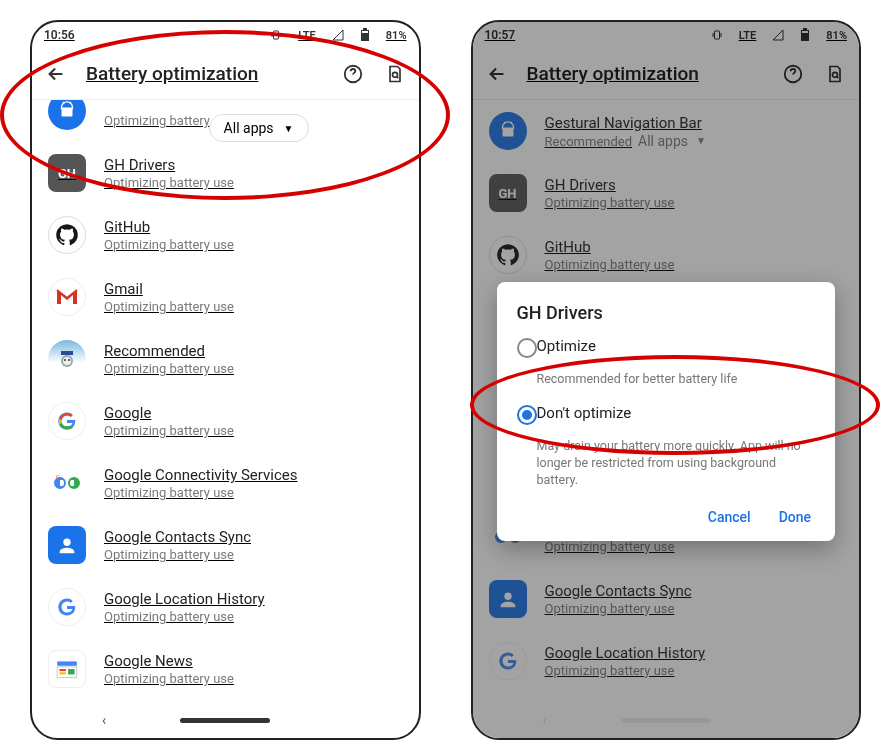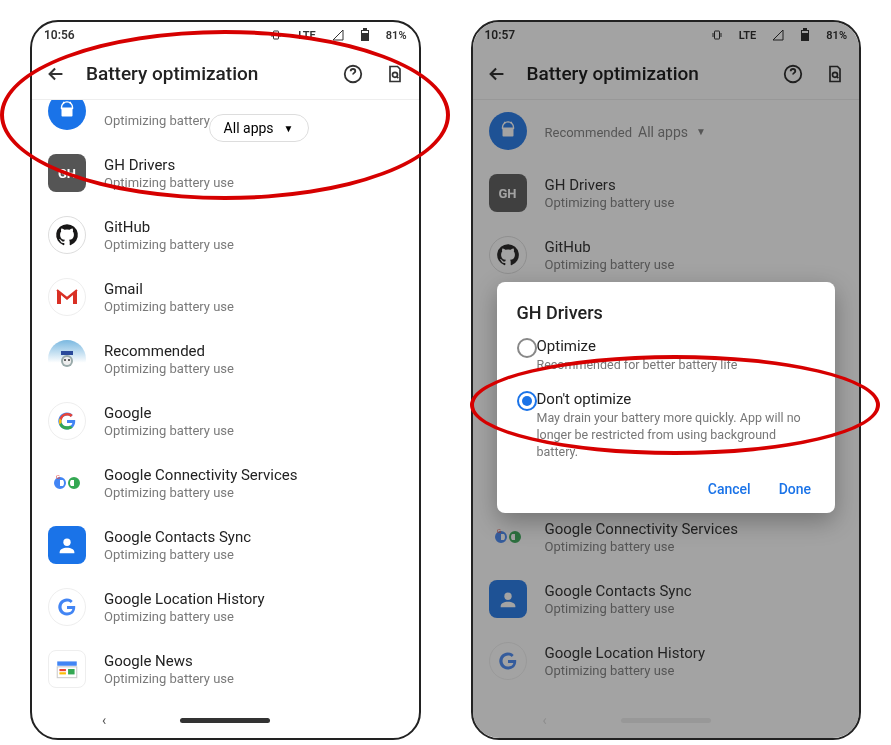--- a/index.html
+++ b/index.html
@@ -14,20 +14,21 @@
   .phone {
     width: 460px;
     height: 720px;
     border: 2px solid #222;
     border-radius: 28px;
     overflow: hidden;
     position: relative;
     background: #fff;
     display: flex;
     flex-direction: column;
+    text-decoration: underline;
   }
   .phone.dim::before {
     content: "";
     position: absolute;
     inset: 0;
     background: rgba(0,0,0,0.36);
     z-index: 3;
     border-radius: 26px;
     pointer-events: none;
   }
@@ -92,21 +93,21 @@
     background: #fff; border-radius: 8px; z-index: 5;
     box-shadow: 0 8px 24px rgba(0,0,0,0.3);
     padding: 20px 20px 10px 20px;
   }
   .dialog-title { font-size: 18px; font-weight: 500; color: #222; margin-bottom: 14px; }
   .radio-row { display: flex; margin-bottom: 4px; align-items: flex-start; }
   .radio { width: 20px; height: 20px; border: 2px solid #888; border-radius: 50%; flex-shrink: 0; margin-top: 1px; position: relative; }
   .radio.checked { border-color: #1a73e8; }
   .radio.checked::after { content:""; position:absolute; inset:3px; background:#1a73e8; border-radius:50%; }
   .radio-text .rlabel { font-size: 15px; color: #222; }
-  .radio-text .rdesc { font-size: 12.5px; color: #777; margin-top: 2px; line-height: 1.35; }
+  .radio-text .rdesc { font-size: 12.5px; color: #777; margin-top: 16px; line-height: 1.35; }
   .dialog-actions { display: flex; justify-content: flex-end; gap: 28px; margin-top: 14px; padding: 6px 4px; }
   .dialog-actions span { color: #1a73e8; font-size: 14px; font-weight: 500; }
   .annot {
     position: absolute; border: 4px solid #d60000; border-radius: 50%;
     pointer-events: none; z-index: 20;
   }
   svg { display: block; }
   .gmail-icon { background: #fff; border: 1px solid #eee; }
   .faded { opacity: 0.9; }
 </style>
@@ -372,20 +373,21 @@
             <div class="app-icon" style="background:#1a73e8">
               <svg width="22" height="22" viewBox="0 0 24 24" fill="#fff">
                 <path d="M6 8a6 6 0 0112 0v1H6zM9 4l-1-2M15 4l1-2" stroke="#fff" stroke-width="1.5" fill="none"></path>
                 <circle cx="9" cy="6" r="0.8" fill="#1a73e8"></circle>
                 <circle cx="15" cy="6" r="0.8" fill="#1a73e8"></circle>
                 <rect x="6" y="9" width="12" height="9" rx="1"></rect>
               </svg>
             </div>
           </span>
     <div class="row-text">
+      <div class="name">Gestural Navigation Bar</div>
       <div class="sub"><span>Recommended</span><span class="dropdown-inline">
                 <span>All apps</span>
                 <span style="font-size:10px">▼</span>
               </span></div>
     </div>
         </div>
         <div class="row">
     <span>
             <div class="app-icon rounded-sq" style="background:#555;font-weight:700">GH</div>
           </span>

